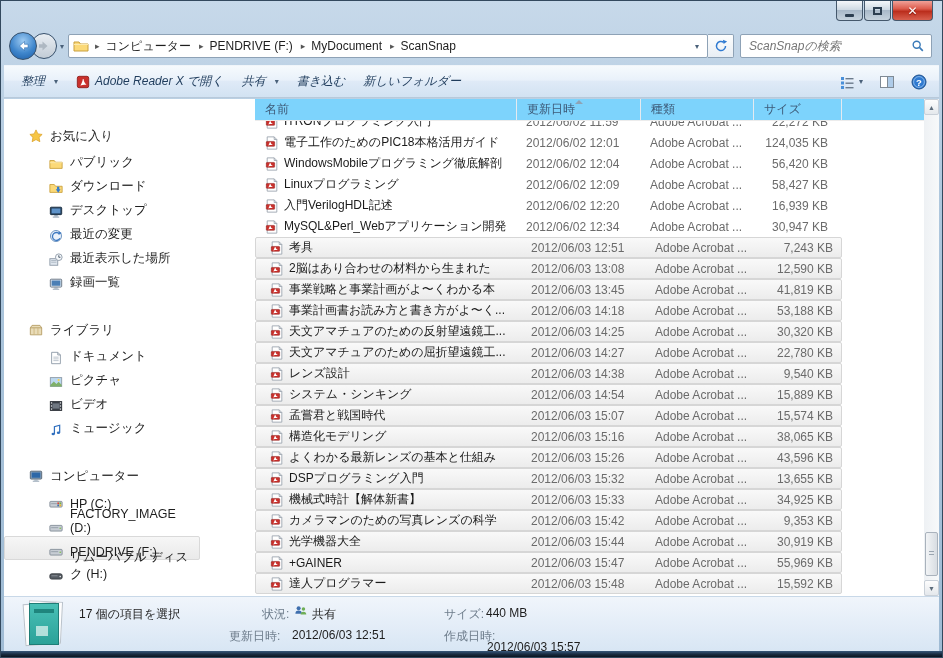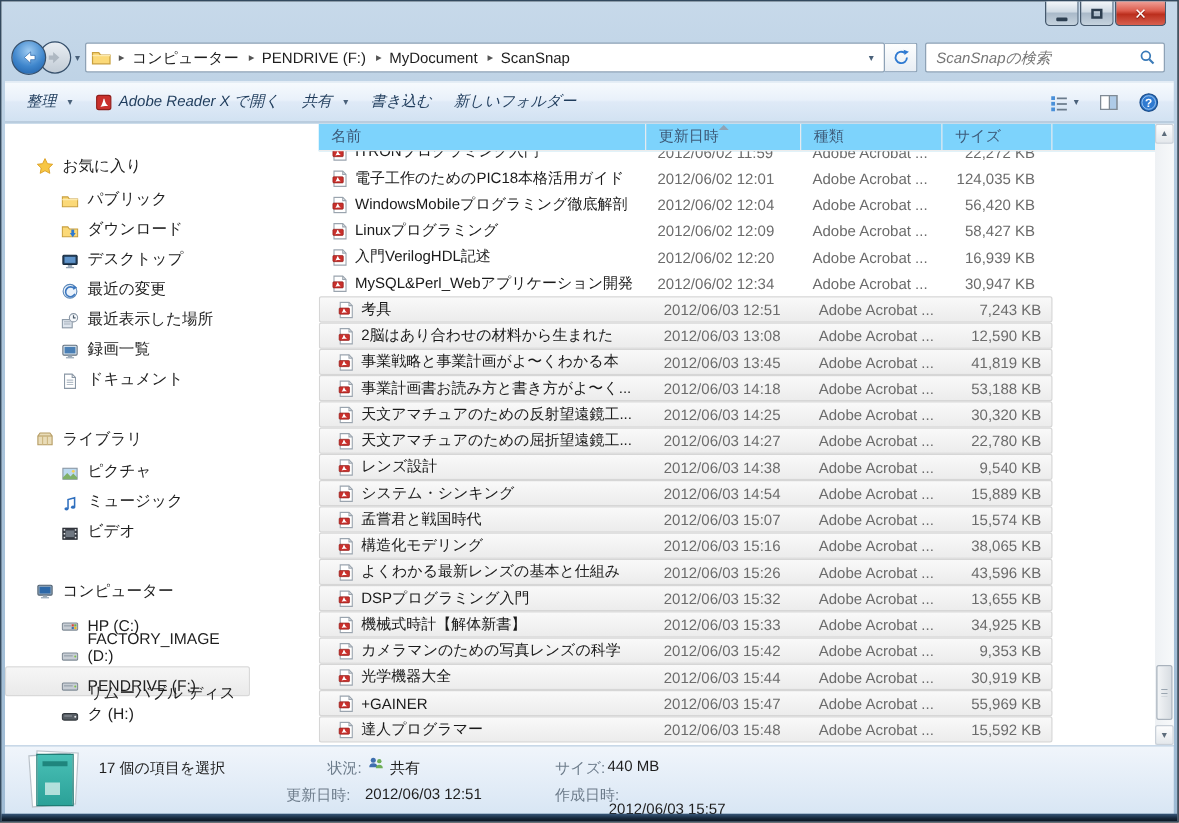--- a/index.html
+++ b/index.html
@@ -40,21 +40,21 @@
   .tb-item{display:flex;align-items:center;gap:5px;padding:4px 9px;color:#1f3c5c;cursor:pointer;border-radius:2px;white-space:nowrap;font-style:italic;}
   .dd::after{content:"▾";font-size:8px;color:#4a617a;margin-left:4px;}
   .tb-right{margin-left:auto;display:flex;align-items:center;gap:8px;}
   .tb-iconbtn{display:flex;align-items:center;cursor:pointer;padding:3px 4px;}
   .ic{display:inline-flex;width:16px;height:16px;flex:0 0 auto;}
   .ic svg{width:100%;height:100%;}
   .ic14{width:14px;height:14px;}
   
   .content{position:absolute;top:98px;left:3px;right:3px;bottom:61px;background:#fff;overflow:hidden;}
   
-  .sidebar{position:absolute;left:0;top:10px;bottom:0;width:214px;overflow:hidden;padding-top:12px;}
+  .sidebar{position:absolute;left:0;top:0;bottom:0;width:214px;overflow:hidden;padding-top:25px;}
   .side-item{height:24px;display:flex;align-items:center;gap:7px;cursor:pointer;font-size:12.5px;padding-left:24px;margin-right:18px;border:1px solid transparent;border-radius:2px;}
   .side-item.lv2{padding-left:44px;align-items:flex-end;}
   .side-item.sect{margin-top:26px;}
   .side-item.sect.first{margin-top:0;}
   .side-item.sel{background:linear-gradient(180deg,#f6f6f6,#eaeaea);border-color:#d9d9d9;}
   .sb-scroll{position:absolute;right:0;top:0;bottom:0;width:15px;background:#f4f6f8;}
   
   .listarea{position:absolute;left:251px;right:15px;top:0;bottom:0;}
   .lheader{position:absolute;top:0;left:0;right:0;height:22px;display:flex;background:#7dd3fc;border-bottom:1px solid #ececec;color:#3d5a78;}
   .hcell{position:relative;display:flex;align-items:center;padding-left:10px;border-right:1px solid #e4eaf0;height:100%;cursor:pointer;}
@@ -290,78 +290,78 @@
           <span class="ic ic14">
             <svg viewBox="0 0 16 16">
               <rect x="1.5" y="2.5" width="13" height="9" rx="1" fill="#dfe8f0" stroke="#5d6c7b"></rect>
               <rect x="3" y="4" width="10" height="6" fill="#4a7fb5"></rect>
               <rect x="6" y="11.8" width="4" height="1.4" fill="#93a3b3"></rect>
               <rect x="4.3" y="13.4" width="7.4" height="1.1" fill="#93a3b3"></rect>
             </svg>
           </span>
           <span>録画一覧</span>
         </div>
+        <div class="side-item sect">
+          <span class="ic ic14">
+            <svg viewBox="0 0 16 16">
+              <path d="M1.5,5.5 l2,-2.8 h9 l2,2.8 v8 h-13 Z" fill="#e9dcb8" stroke="#b59b62"></path>
+              <path d="M1.5,5.5 h13" stroke="#b59b62"></path>
+              <path d="M5.8,5.5 v8 M10.2,5.5 v8" stroke="#cdb67e"></path>
+            </svg>
+          </span>
+          <span>ライブラリ</span>
+        </div>
         <div class="side-item lv2">
           <span class="ic ic14">
             <svg viewBox="0 0 16 16">
               <path d="M3,1.5 h7 l3,3 V14.5 H3 Z" fill="#fff" stroke="#8a97a5"></path>
               <path d="M10,1.5 v3 h3" fill="none" stroke="#8a97a5"></path>
               <g stroke="#b3bdc7">
                 <path d="M5,7 h6 M5,9 h6 M5,11 h6"></path>
               </g>
             </svg>
           </span>
           <span>ドキュメント</span>
         </div>
-        <div class="side-item sect">
-          <span class="ic ic14">
-            <svg viewBox="0 0 16 16">
-              <path d="M1.5,5.5 l2,-2.8 h9 l2,2.8 v8 h-13 Z" fill="#e9dcb8" stroke="#b59b62"></path>
-              <path d="M1.5,5.5 h13" stroke="#b59b62"></path>
-              <path d="M5.8,5.5 v8 M10.2,5.5 v8" stroke="#cdb67e"></path>
-            </svg>
-          </span>
-          <span>ライブラリ</span>
-        </div>
         <div class="side-item lv2">
           <span class="ic ic14">
             <svg viewBox="0 0 16 16">
               <rect x="1.5" y="3" width="13" height="10" fill="#bcd9f0" stroke="#8a97a5"></rect>
               <path d="M1.5,11.5 l4,-4.2 3,3.1 2.5,-2.6 3.5,3.6 V13 H1.5 Z" fill="#7fb069"></path>
               <circle cx="11" cy="5.8" r="1.3" fill="#f7d154"></circle>
             </svg>
           </span>
           <span>ピクチャ</span>
-        </div>
-        <div class="side-item lv2">
-          <span class="ic ic14">
-            <svg viewBox="0 0 16 16">
-              <path d="M6.2,12.5 V4.2 l6,-1.6 V11" stroke="#2f6fbe" stroke-width="1.4" fill="none"></path>
-              <ellipse cx="4.8" cy="12.6" rx="1.9" ry="1.5" fill="#2f6fbe"></ellipse>
-              <ellipse cx="10.8" cy="11.1" rx="1.9" ry="1.5" fill="#2f6fbe"></ellipse>
-            </svg>
-          </span>
-          <span>ミュージック</span>
         </div>
         <div class="side-item lv2">
           <span class="ic ic14">
             <svg viewBox="0 0 16 16">
               <rect x="1.5" y="3" width="13" height="10" fill="#3a3f47" stroke="#23272e"></rect>
               <rect x="4" y="5" width="8" height="6" fill="#6f7781"></rect>
               <g fill="#e8eaec">
                 <rect x="2.2" y="3.8" width="1.4" height="1.4"></rect>
                 <rect x="2.2" y="7.3" width="1.4" height="1.4"></rect>
                 <rect x="2.2" y="10.8" width="1.4" height="1.4"></rect>
                 <rect x="12.4" y="3.8" width="1.4" height="1.4"></rect>
                 <rect x="12.4" y="7.3" width="1.4" height="1.4"></rect>
                 <rect x="12.4" y="10.8" width="1.4" height="1.4"></rect>
               </g>
             </svg>
           </span>
           <span>ビデオ</span>
+        </div>
+        <div class="side-item lv2">
+          <span class="ic ic14">
+            <svg viewBox="0 0 16 16">
+              <path d="M6.2,12.5 V4.2 l6,-1.6 V11" stroke="#2f6fbe" stroke-width="1.4" fill="none"></path>
+              <ellipse cx="4.8" cy="12.6" rx="1.9" ry="1.5" fill="#2f6fbe"></ellipse>
+              <ellipse cx="10.8" cy="11.1" rx="1.9" ry="1.5" fill="#2f6fbe"></ellipse>
+            </svg>
+          </span>
+          <span>ミュージック</span>
         </div>
         <div class="side-item sect">
           <span class="ic ic14">
             <svg viewBox="0 0 16 16">
               <rect x="1.5" y="2.5" width="13" height="9" rx="1" fill="#8fa5ba" stroke="#4f5f6f"></rect>
               <rect x="3" y="4" width="10" height="6" fill="#2d68a8"></rect>
               <rect x="6" y="11.8" width="4" height="1.4" fill="#93a3b3"></rect>
               <rect x="4.3" y="13.4" width="7.4" height="1.1" fill="#93a3b3"></rect>
             </svg>
           </span>

